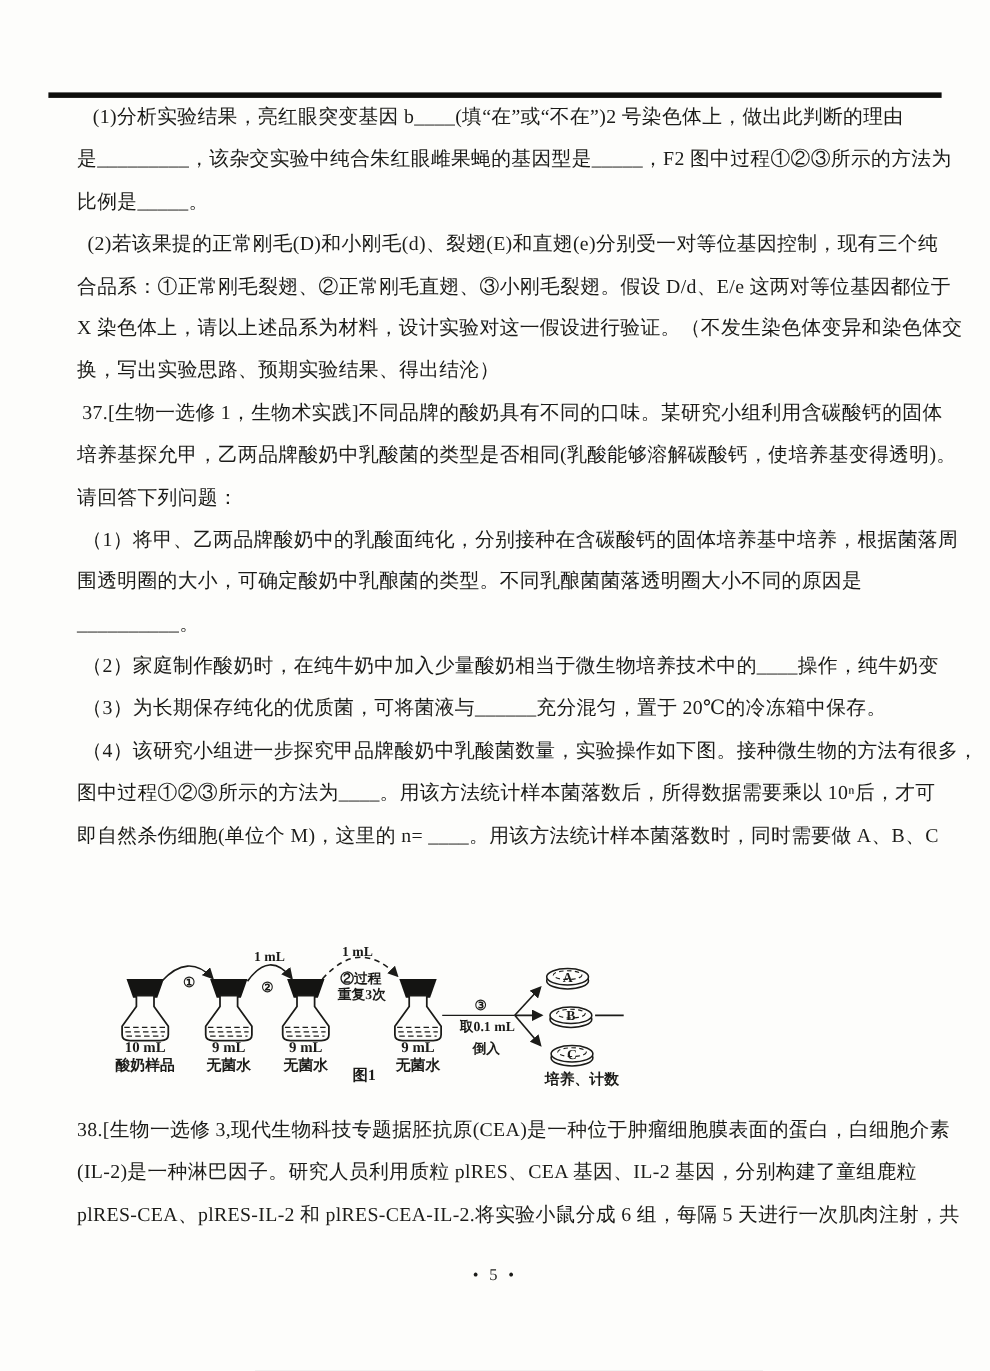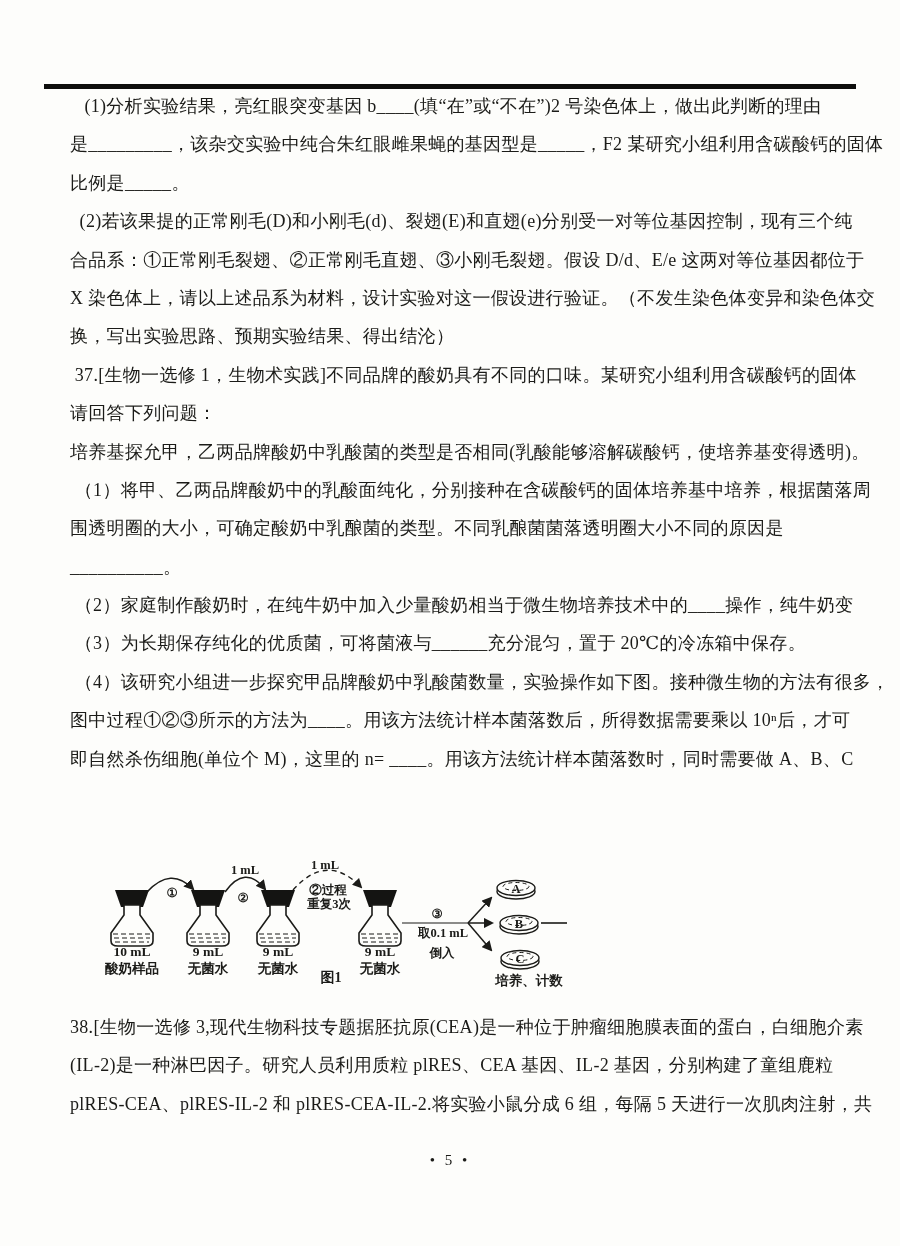--- a/index.html
+++ b/index.html
@@ -52,29 +52,29 @@
 </style>
 </head>
 <body>
 
 <div class="page">
 
   <div class="top-rule"></div>
 
   <div class="textblock" style="top:87px">
       <div class="line">   (1)分析实验结果，亮红眼突变基因 b____(填“在”或“不在”)2 号染色体上，做出此判断的理由</div>
-      <div class="line">是_________，该杂交实验中纯合朱红眼雌果蝇的基因型是_____，F2 某研究小组利用含碳酸钙的固体</div>
+      <div class="line">是_________，该杂交实验中纯合朱红眼雌果蝇的基因型是_____，F2 图中过程①②③所示的方法为</div>
       <div class="line">比例是_____。</div>
       <div class="line">  (2)若该果提的正常刚毛(D)和小刚毛(d)、裂翅(E)和直翅(e)分别受一对等位基因控制，现有三个纯</div>
       <div class="line">合品系：①正常刚毛裂翅、②正常刚毛直翅、③小刚毛裂翅。假设 D/d、E/e 这两对等位基因都位于</div>
       <div class="line">X 染色体上，请以上述品系为材料，设计实验对这一假设进行验证。（不发生染色体变异和染色体交</div>
       <div class="line">换，写出实验思路、预期实验结果、得出结沦）</div>
       <div class="line"> 37.[生物一选修 1，生物术实践]不同品牌的酸奶具有不同的口味。某研究小组利用含碳酸钙的固体</div>
+      <div class="line">培养基探允甲，乙两品牌酸奶中乳酸菌的类型是否相同(乳酸能够溶解碳酸钙，使培养基变得透明)。</div>
       <div class="line">请回答下列问题：</div>
-      <div class="line">培养基探允甲，乙两品牌酸奶中乳酸菌的类型是否相同(乳酸能够溶解碳酸钙，使培养基变得透明)。</div>
       <div class="line"> （1）将甲、乙两品牌酸奶中的乳酸面纯化，分别接种在含碳酸钙的固体培养基中培养，根据菌落周</div>
       <div class="line">围透明圈的大小，可确定酸奶中乳酿菌的类型。不同乳酿菌菌落透明圈大小不同的原因是</div>
       <div class="line">__________。</div>
       <div class="line"> （2）家庭制作酸奶时，在纯牛奶中加入少量酸奶相当于微生物培养技术中的____操作，纯牛奶变</div>
       <div class="line"> （3）为长期保存纯化的优质菌，可将菌液与______充分混匀，置于 20℃的冷冻箱中保存。</div>
       <div class="line"> （4）该研究小组进一步探究甲品牌酸奶中乳酸菌数量，实验操作如下图。接种微生物的方法有很多，</div>
       <div class="line">图中过程①②③所示的方法为____。用该方法统计样本菌落数后，所得数据需要乘以 10ⁿ后，才可</div>
       <div class="line">即自然杀伤细胞(单位个 M)，这里的 n= ____。用该方法统计样本菌落数时，同时需要做 A、B、C</div>
     </div>
 

